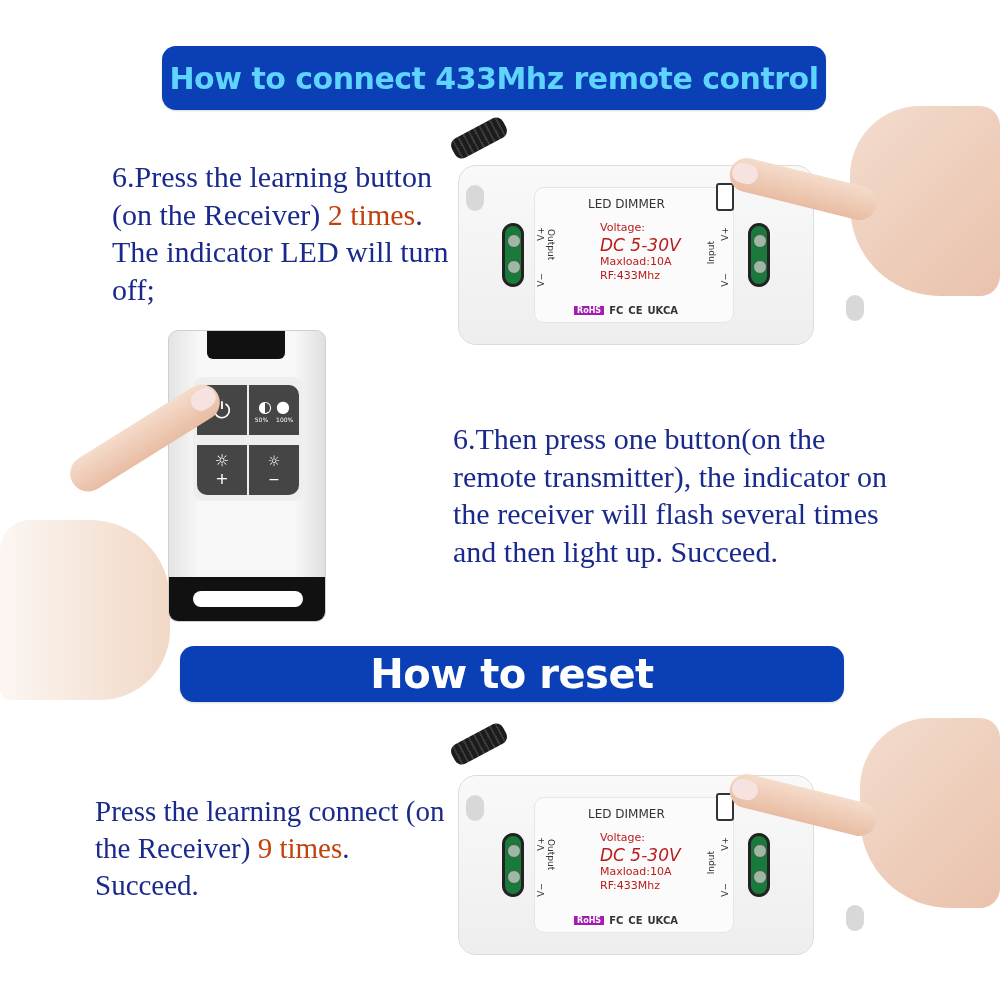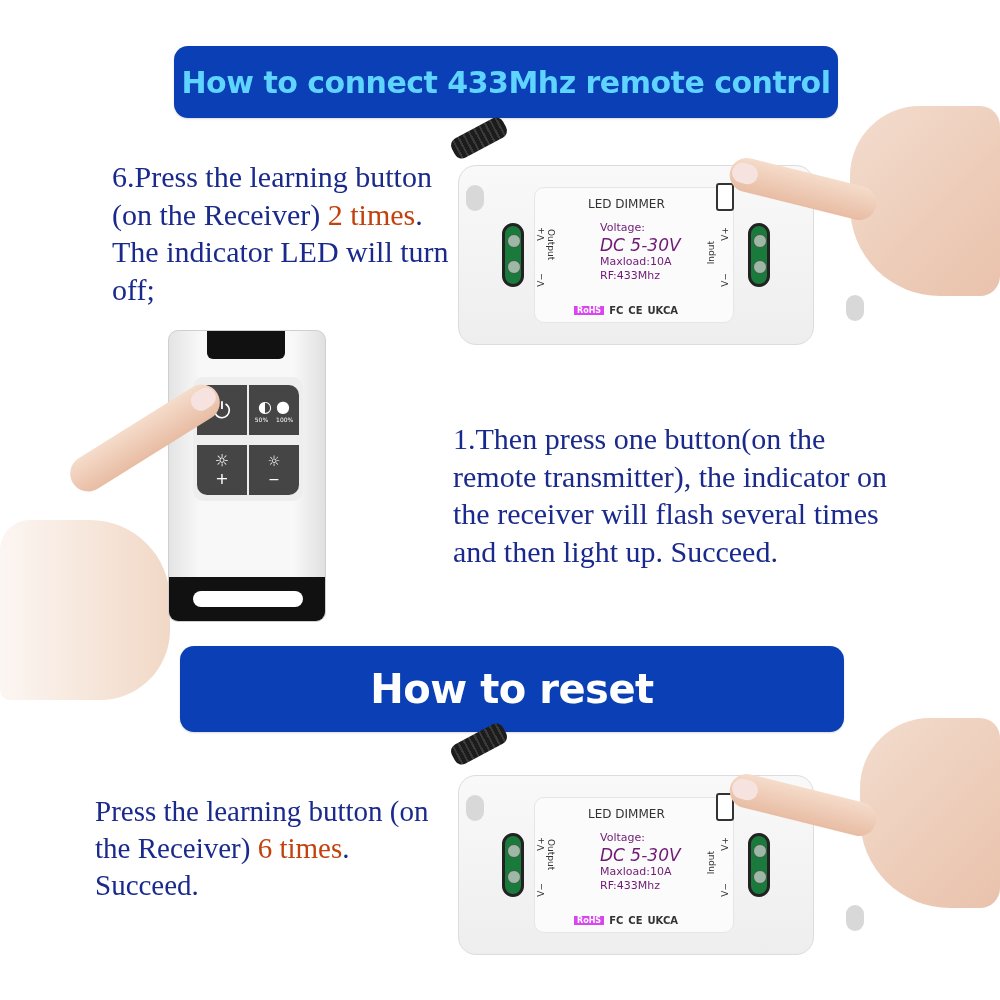--- a/index.html
+++ b/index.html
@@ -5,23 +5,23 @@
   * { box-sizing: border-box; margin: 0; padding: 0; }
   html, body { width: 1000px; height: 1000px; background: #ffffff; overflow: hidden; }
   body { position: relative; font-family: "Liberation Serif", serif; }
 
   .banner {
     position: absolute; background: #0a3fb5; border-radius: 14px;
     display: flex; align-items: center; justify-content: center;
     font-family: "DejaVu Sans", sans-serif; font-weight: bold;
     box-shadow: 0 1px 2px rgba(0,0,0,0.15);
   }
-  .banner-top { left: 174px; top: 46px; width: 664px; height: 72px; text-align: center; }
+  .banner-top { left: 162px; top: 46px; width: 664px; height: 64px; text-align: center; }
   .banner-top span { color: #5fd4ff; font-size: 30px; letter-spacing: -0.5px; }
-  .banner-reset { left: 180px; top: 646px; width: 664px; height: 86px; }
+  .banner-reset { left: 180px; top: 646px; width: 664px; height: 56px; }
   .banner-reset span { color: #ffffff; font-size: 40px; letter-spacing: -0.5px; }
 
   .para { position: absolute; color: #1a2a8c; font-family: "Liberation Serif", serif; }
   .para .red { color: #c2410c; }
   .step1 { left: 112px; top: 158px; font-size: 30px; line-height: 37.5px; width: 340px; }
   .step2 { left: 453px; top: 420px; font-size: 30px; line-height: 37.5px; width: 460px; }
   .reset-text { left: 95px; top: 793px; font-size: 29px; line-height: 37px; width: 360px; }
 
   
   .receiver { position: absolute; width: 416px; height: 180px; }
@@ -52,28 +52,28 @@
   .terminal::before { top: 8px; }
   .terminal::after { top: 34px; }
   .learn-btn {
     position: absolute; left: 258px; top: 18px; width: 18px; height: 28px;
     border: 2px solid #333; border-radius: 3px; background: #fff;
   }
   .rx-title {
     position: absolute; left: 130px; top: 32px; font-family: "DejaVu Sans", sans-serif;
     font-size: 12px; color: #333;
   }
-  .rx-lines { position: absolute; left: 142px; top: 56px; font-family: "DejaVu Sans", sans-serif; color: #701a75; }
+  .rx-lines { position: absolute; left: 142px; top: 56px; font-family: "DejaVu Sans", sans-serif; color: #b91c1c; }
   .rx-lines div { font-size: 11px; line-height: 14px; }
   .rx-lines .big { font-size: 17px; line-height: 20px; font-style: italic; }
   .rx-output { position: absolute; left: 88px; top: 64px; font-family: "DejaVu Sans", sans-serif; font-size: 9px; color: #333; writing-mode: vertical-rl; }
   .rx-input { position: absolute; left: 248px; top: 76px; font-family: "DejaVu Sans", sans-serif; font-size: 9px; color: #333; writing-mode: vertical-rl; transform: rotate(180deg); }
   .rx-vlabel { position: absolute; font-family: "DejaVu Sans", sans-serif; font-size: 9px; color: #333; writing-mode: vertical-rl; transform: rotate(180deg); }
   .rx-certs { position: absolute; left: 116px; top: 140px; font-family: "DejaVu Sans", sans-serif; font-size: 10px; color: #333; font-weight: bold; display: flex; gap: 5px; align-items: center; }
-  .rx-certs .rohs { background: #d946ef; color: #fff; padding: 0 3px; font-size: 8px; }
+  .rx-certs .rohs { background: #a21caf; color: #fff; padding: 0 3px; font-size: 8px; }
   .antenna {
     position: absolute; width: 58px; height: 22px; background: repeating-linear-gradient(90deg, #1c1c1c 0 4px, #3a3a3a 4px 6px);
     border-radius: 8px; transform: rotate(-28deg);
   }
   .receiver-1 .antenna { left: -8px; top: -38px; }
   .receiver-2 .antenna { left: -8px; top: -42px; }
 
   
   .hand { position: absolute; background: #f2d3bf; }
   .hand-top-finger { left: 728px; top: 172px; width: 150px; height: 34px; border-radius: 17px; transform: rotate(14deg); background: linear-gradient(#f5dccb, #e8bca3); }
@@ -179,28 +179,28 @@
     <span>−</span>
   </div>
   <div class="remote-bottom">
     <div class="remote-slot"></div>
   </div>
 </div>
 <div class="hand hand-left-finger">
     <div class="nail" style="right:2px;top:6px;"></div>
   </div>
 
-<div class="para step2">1.Then press one button(on the remote transmitter), the indicator on the receiver will flash several times and then light up. Succeed.</div>
+<div class="para step2">6.Then press one button(on the remote transmitter), the indicator on the receiver will flash several times and then light up. Succeed.</div>
 
 <div class="banner banner-reset">
   <span>How to reset</span>
 </div>
 
 <div class="para reset-text">
-  <span>Press the learning button (on the Receiver) </span><span class="red">6 times</span><span>. Succeed.</span>
+  <span>Press the learning connect (on the Receiver) </span><span class="red">9 times</span><span>. Succeed.</span>
 </div>
 
 <div class="receiver receiver-2">
   <div class="antenna"></div>
   <div class="rx-body"></div>
   <div class="rx-hole tl"></div>
   <div class="rx-hole br"></div>
   <div class="rx-center"></div>
   <div class="terminal left"></div>
   <div class="terminal right"></div>

